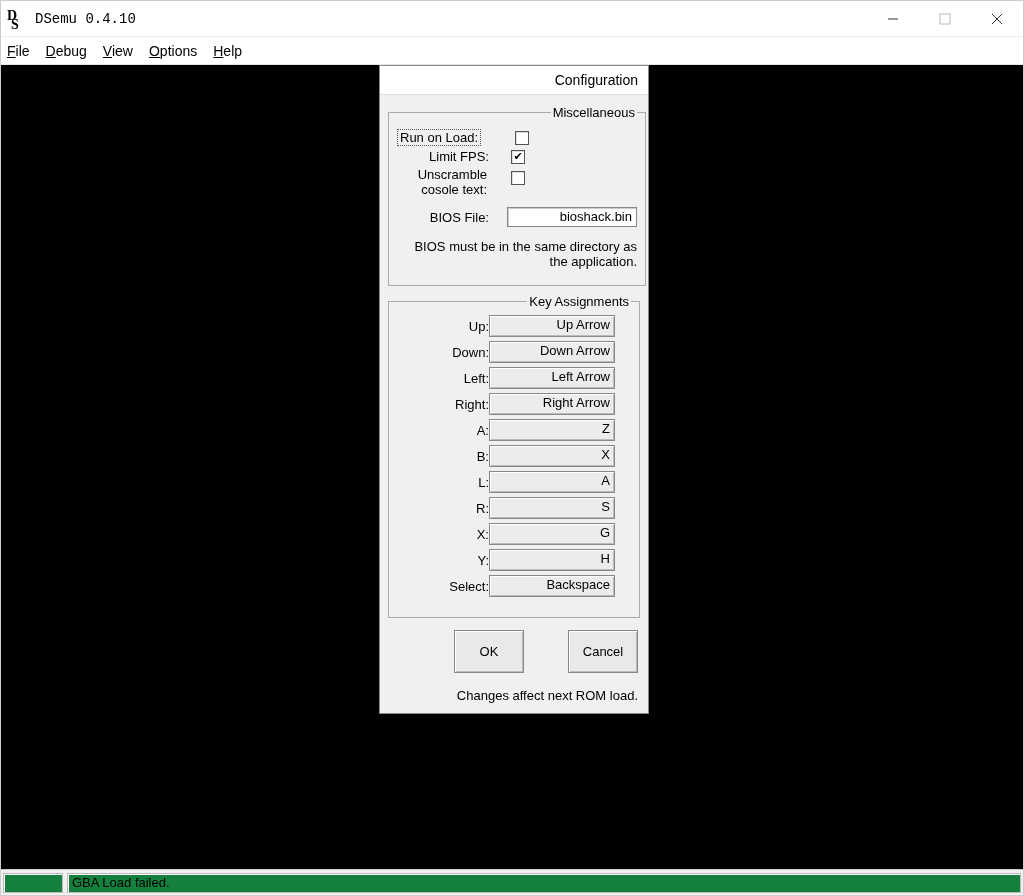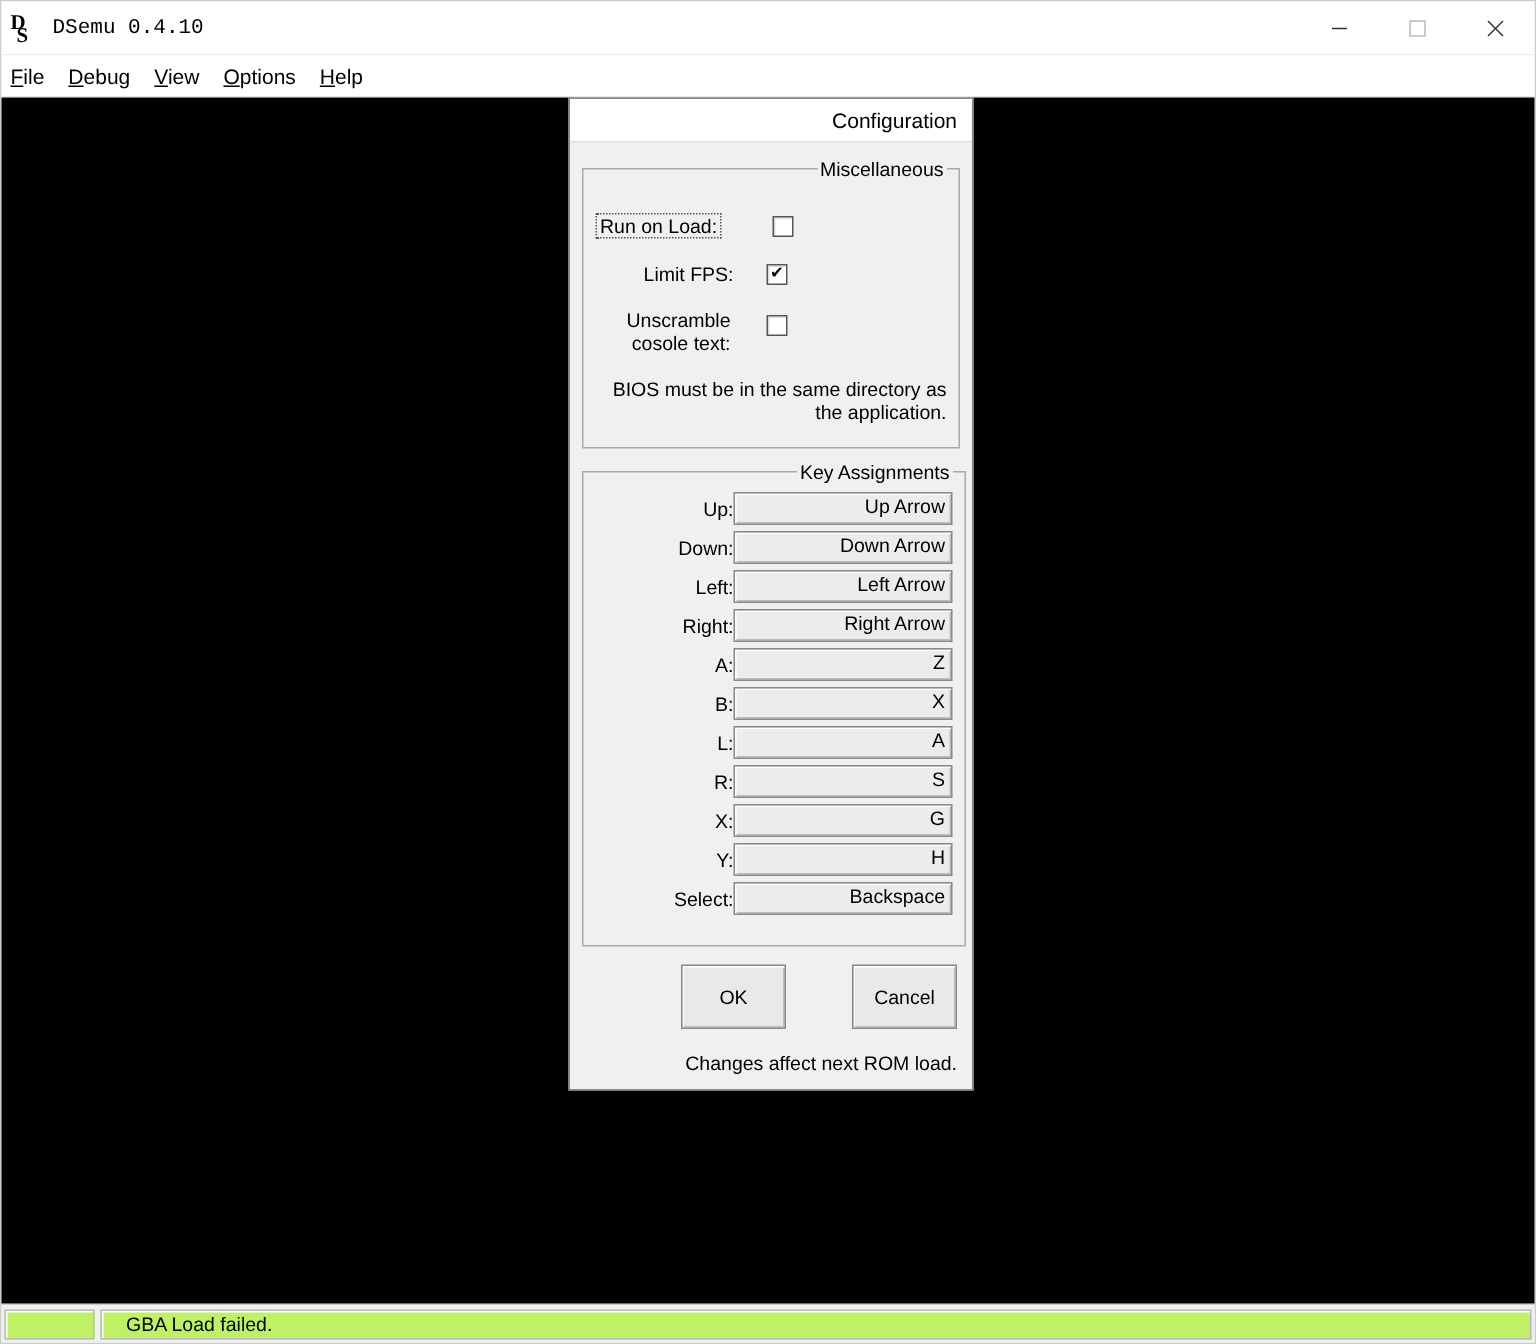--- a/index.html
+++ b/index.html
@@ -73,22 +73,22 @@
     border-top:1px solid #ccc;
     display:flex;
     align-items:center;
   }
   .status-cell {
     border:1px solid #bbb;
     height: 20px;
     margin:2px;
     display:flex;
     align-items:center;
-    padding:0 16px;
-    background:#bef264;
+    padding:0 4px;
+    background:#15803d;
     box-shadow: inset 1px 1px #fff;
   }
   .status-cell.first { width:60px; }
   .status-cell.second { flex:1; }
 
   
   .dialog {
     position:absolute;
     left: 378px;
     top: 0;
@@ -112,21 +112,21 @@
     margin: 4px 0 8px 0;
     padding: 6px 8px 16px 8px;
   }
   legend {
     font-size:13px;
     padding: 0 2px;
   }
   .row {
     display:flex;
     align-items:center;
-    margin: 16px 0;
+    margin: 3px 0;
   }
   .row .lbl {
     width: 92px;
     font-size:13px;
   }
   .lbl.boxed {
     border:1px dotted #555;
     padding:0 2px;
     width:auto;
     margin-right: 10px;
@@ -156,21 +156,21 @@
     font-size:13px;
     margin-top:12px;
   }
   .keyfield {
     border:1px solid #888;
     background:#ececec;
     box-shadow: inset 1px 1px #fff, inset -1px -1px #bbb;
     height:22px;
     padding:1px 4px;
     font-size:13px;
-    width:146px;
+    width:126px;
   }
   .key-row { display:flex; align-items:center; margin:4px 0;}
   .key-row .lbl { width: 92px; }
   .buttons {
     display:flex;
     justify-content:flex-end;
     gap:8px;
     margin: 12px 2px 6px 0;
   }
   .btn {
@@ -249,20 +249,25 @@
             <span style="width:22px;"></span>
             <span class="checkbox">✔</span>
           </div>
 
           <div class="row" style="align-items:flex-start;">
             <span class="lbl" style="width:90px;">Unscramble cosole text:</span>
             <span style="width:24px;"></span>
             <span class="checkbox" style="margin-top:4px;"></span>
           </div>
 
+          <div class="row" style="margin-top:10px;">
+            <span class="lbl">BIOS File:</span>
+            <span style="width:18px;"></span>
+            <span class="textfield">bioshack.bin</span>
+          </div>
 
           <div class="note">BIOS must be in the same directory as the application.</div>
         </fieldset>
 
         <fieldset style="padding-top:2px;">
           <legend>Key Assignments</legend>
           <div id="key-rows">
               <div class="key-row">
                 <span class="lbl">Up:</span>
                 <span class="keyfield">Up Arrow</span>

